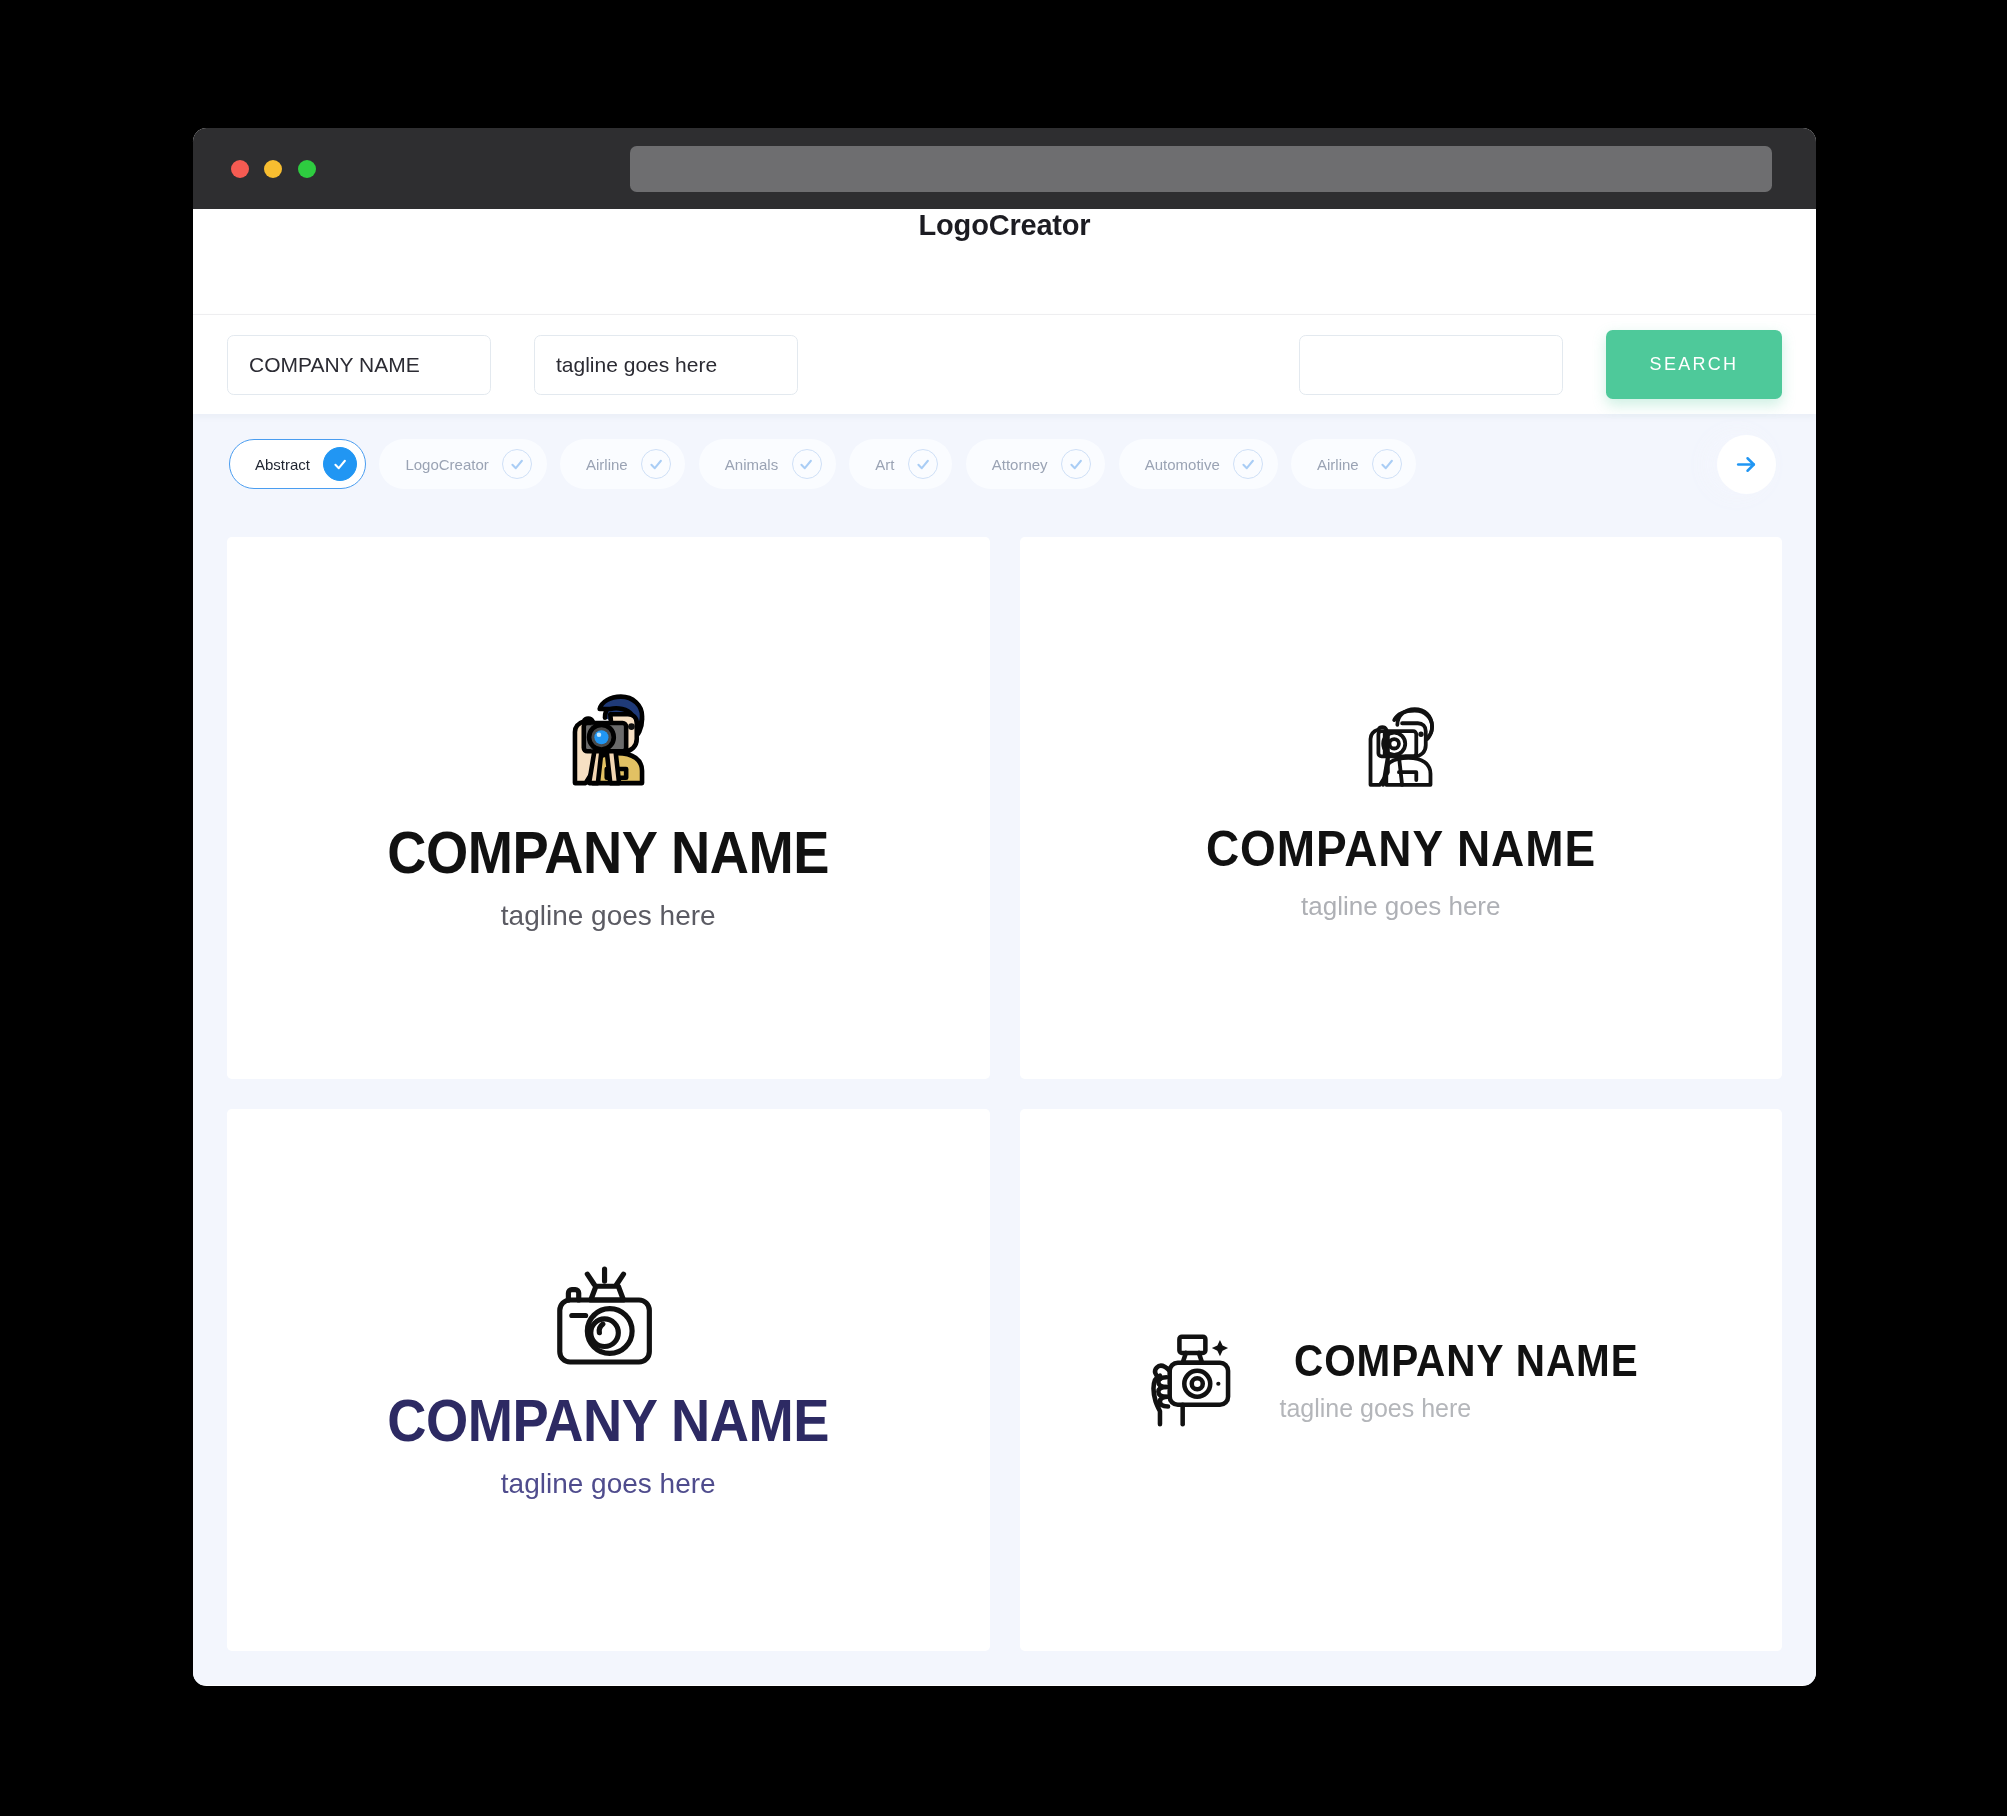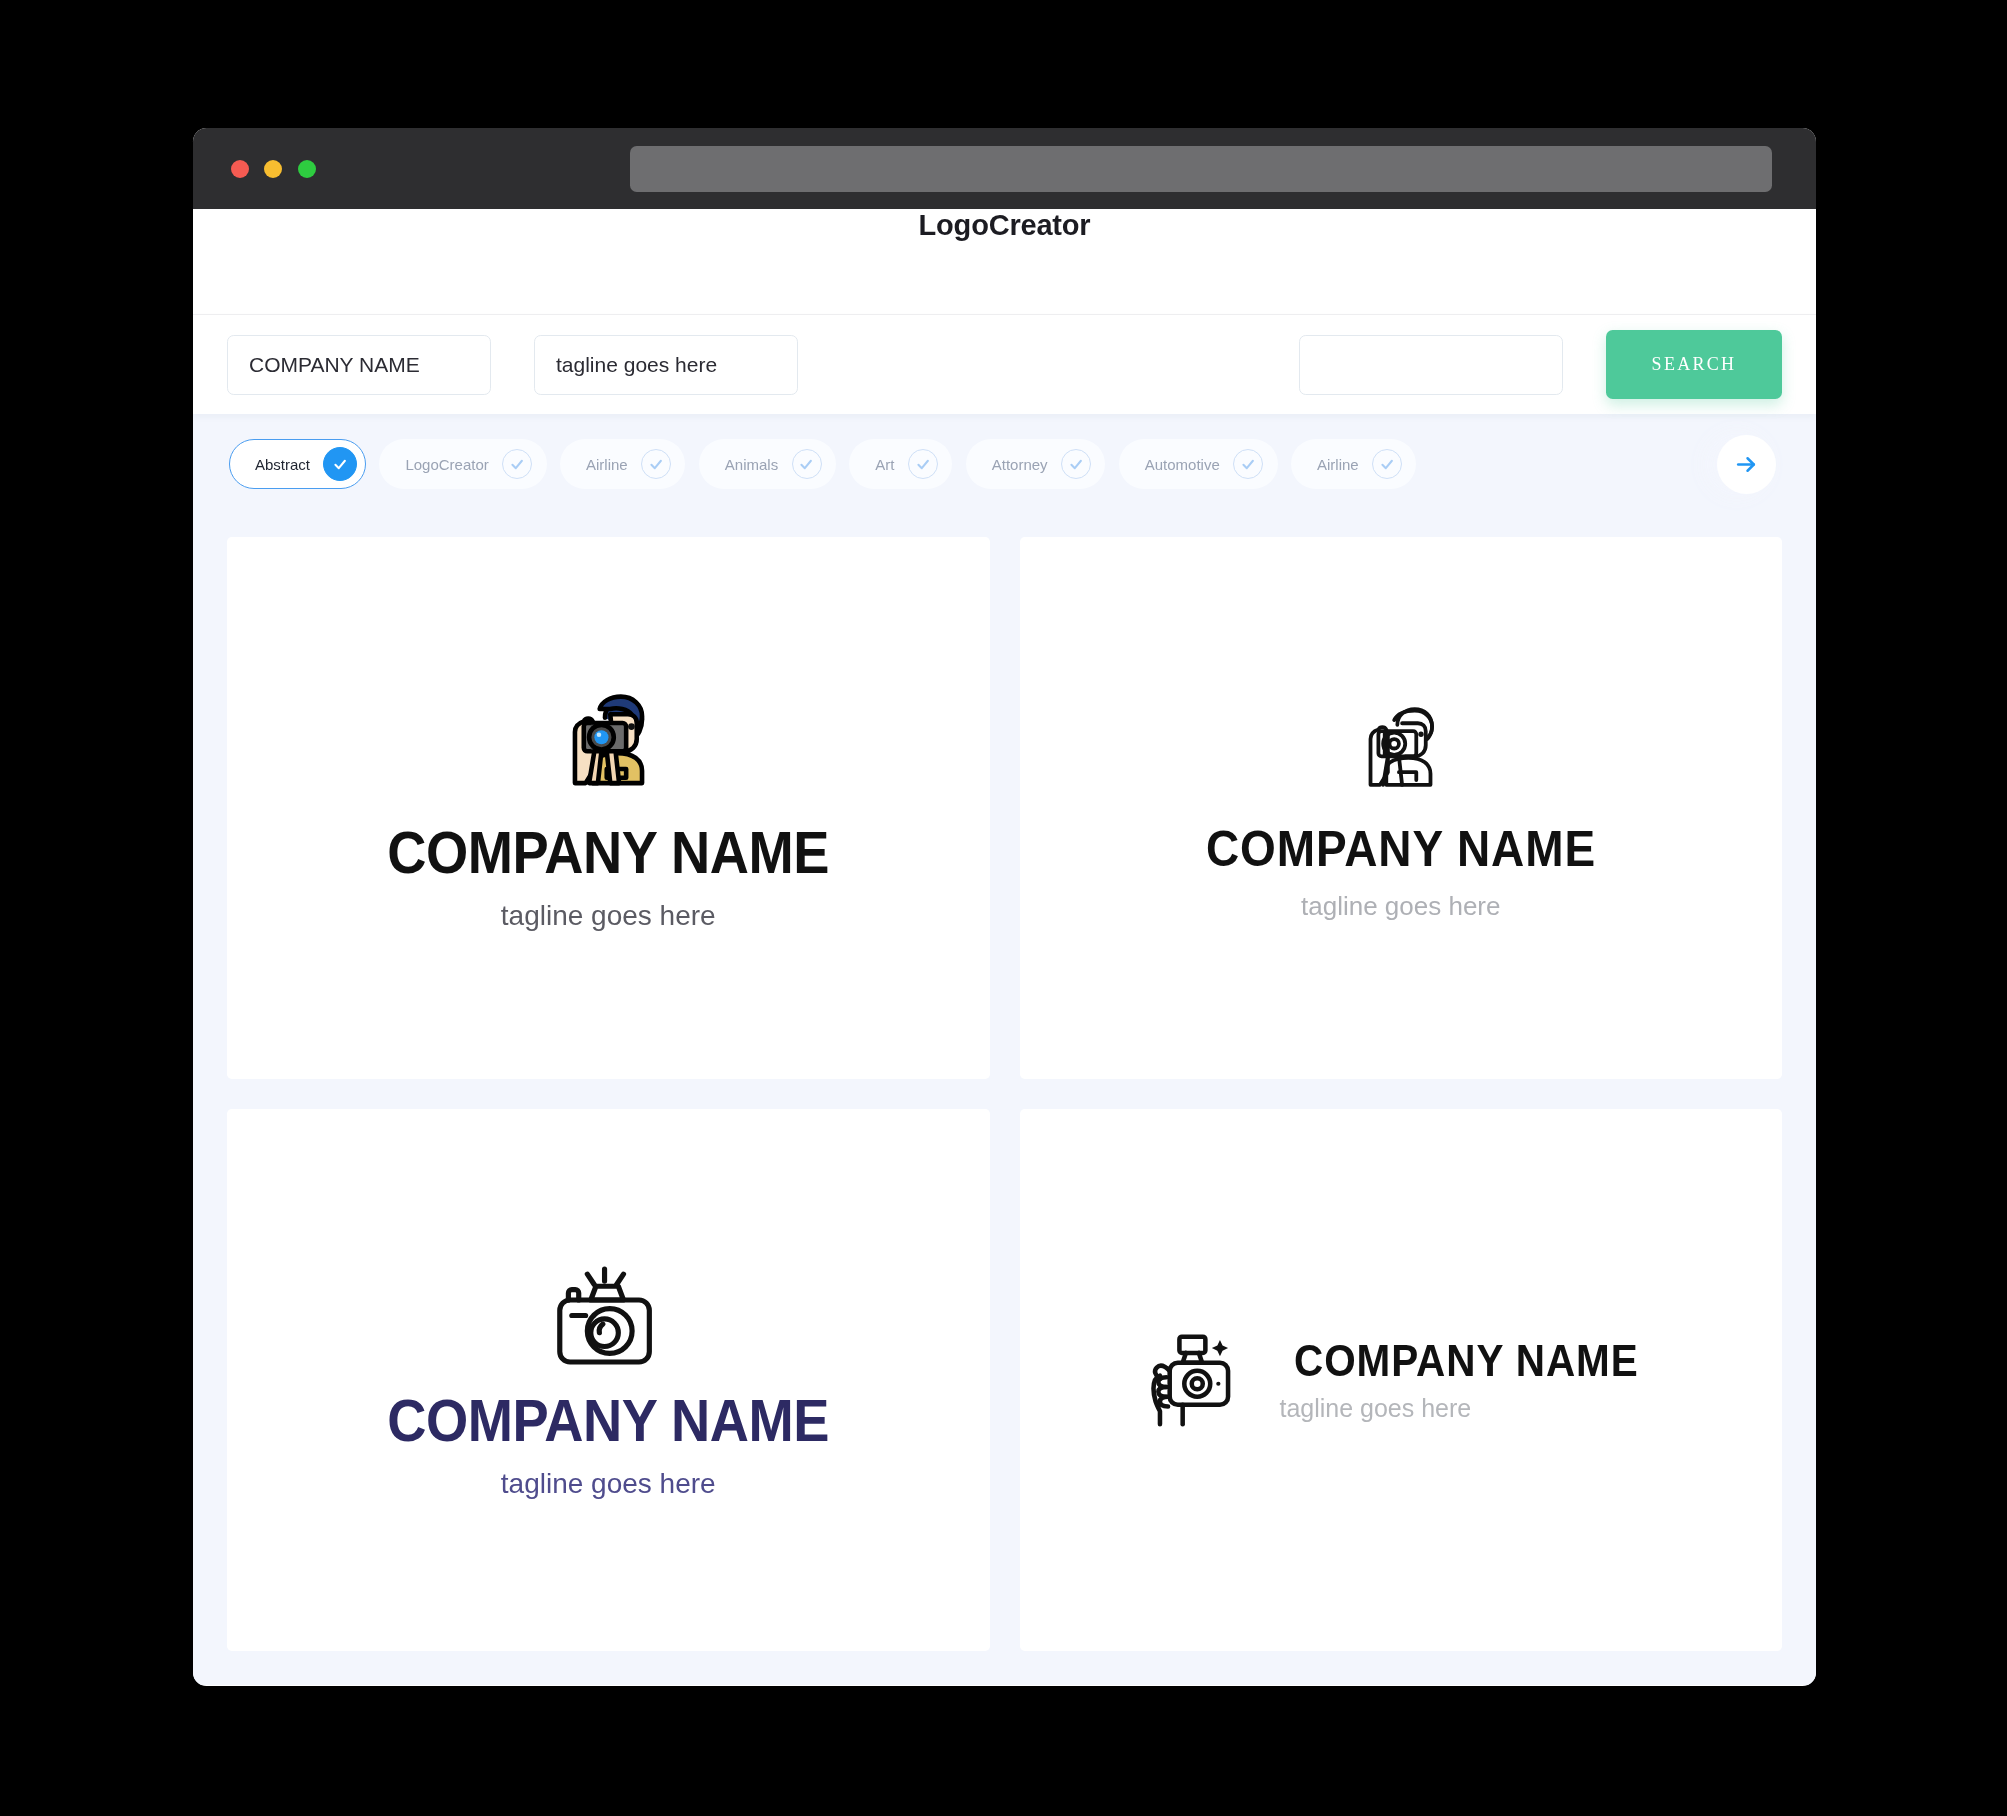--- a/index.html
+++ b/index.html
@@ -114,21 +114,21 @@
   .search-btn {
     width: 176px;
     height: 69px;
     margin-left: 43px;
     background: #4ec99a;
     border: none;
     border-radius: 6.7px;
     color: #ffffff;
     font-size: 18px;
     letter-spacing: 2.3px;
-    font-family: Liberation Serif, serif;
+    font-family: Liberation Sans, sans-serif;
     cursor: pointer;
     box-shadow: 0 5.7px 13.4px rgba(78,201,154,0.28);
   }
 
   
   .chipbar {
     position: relative;
     height: 100px;
     background: #f3f6fd;
     display: flex;

